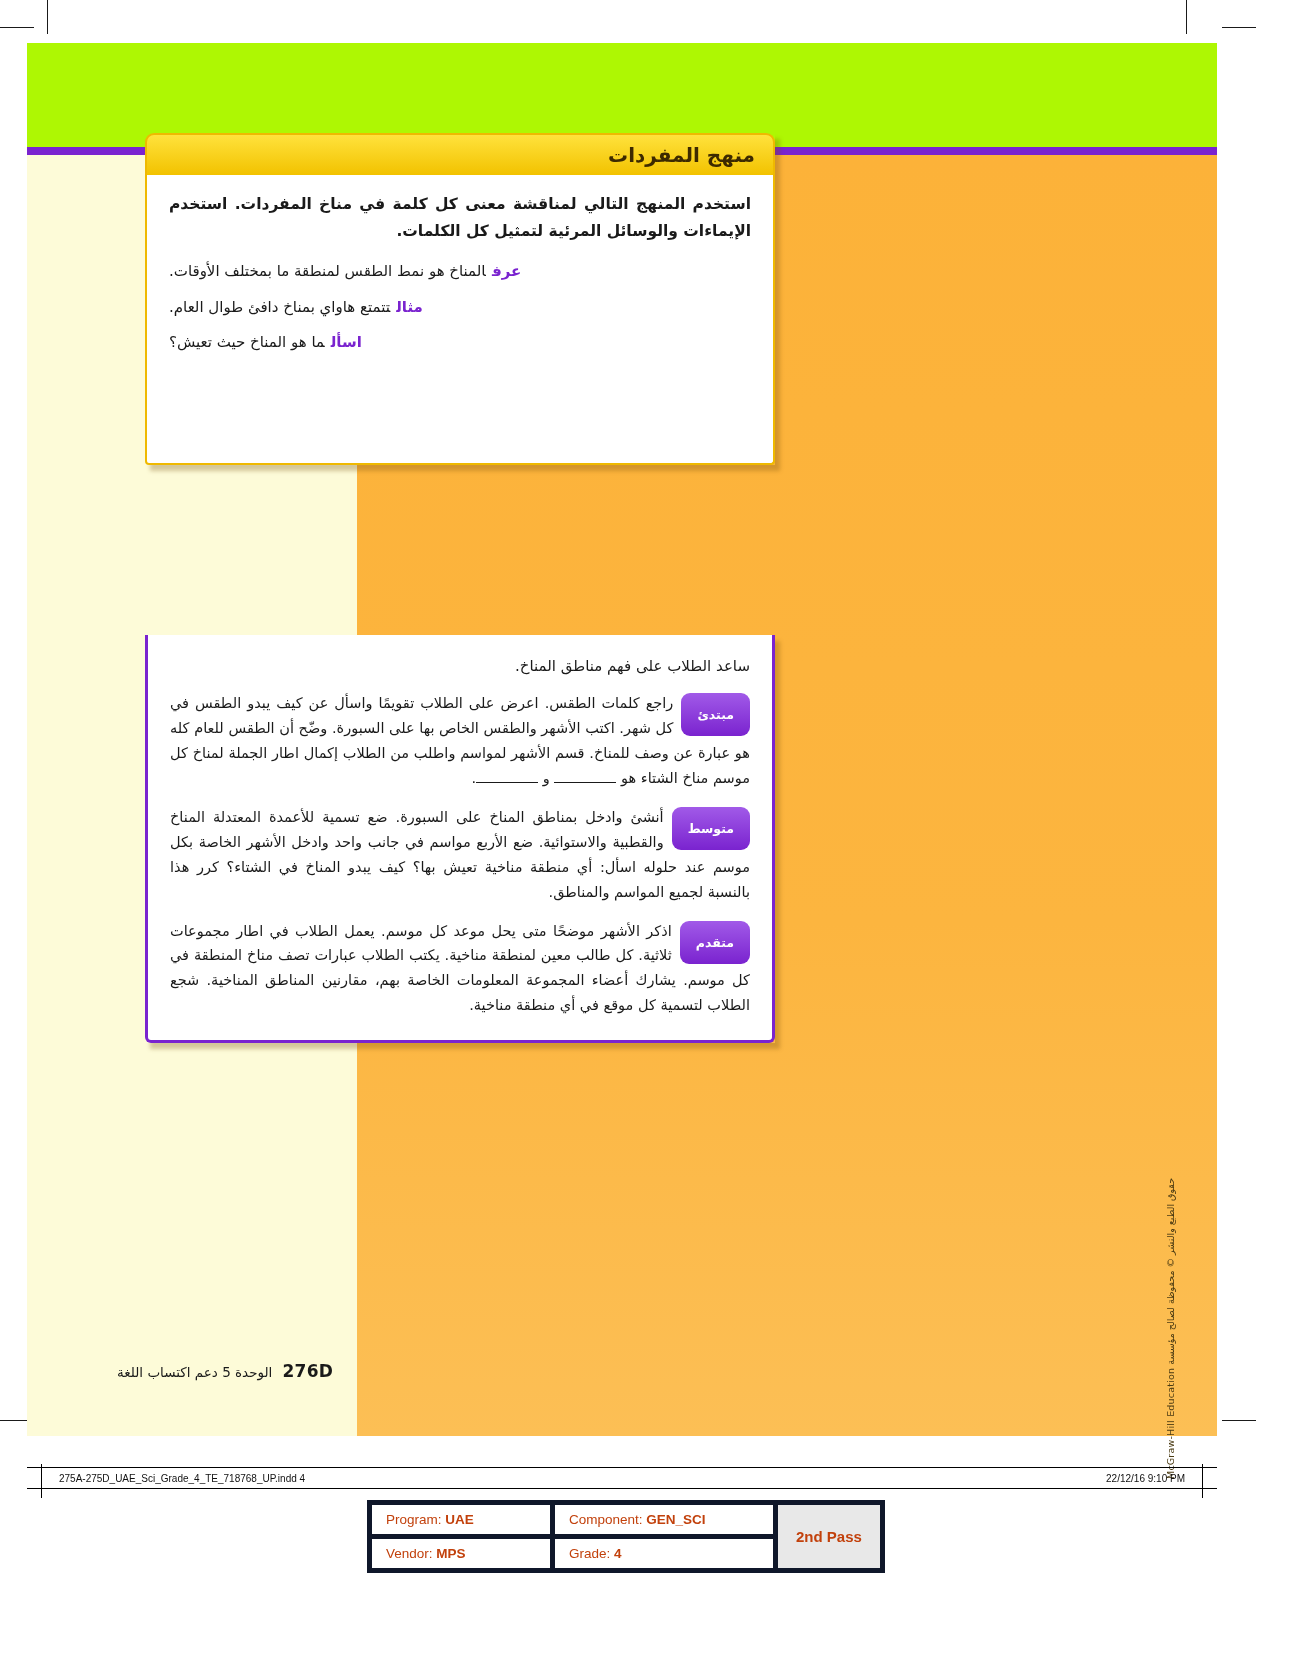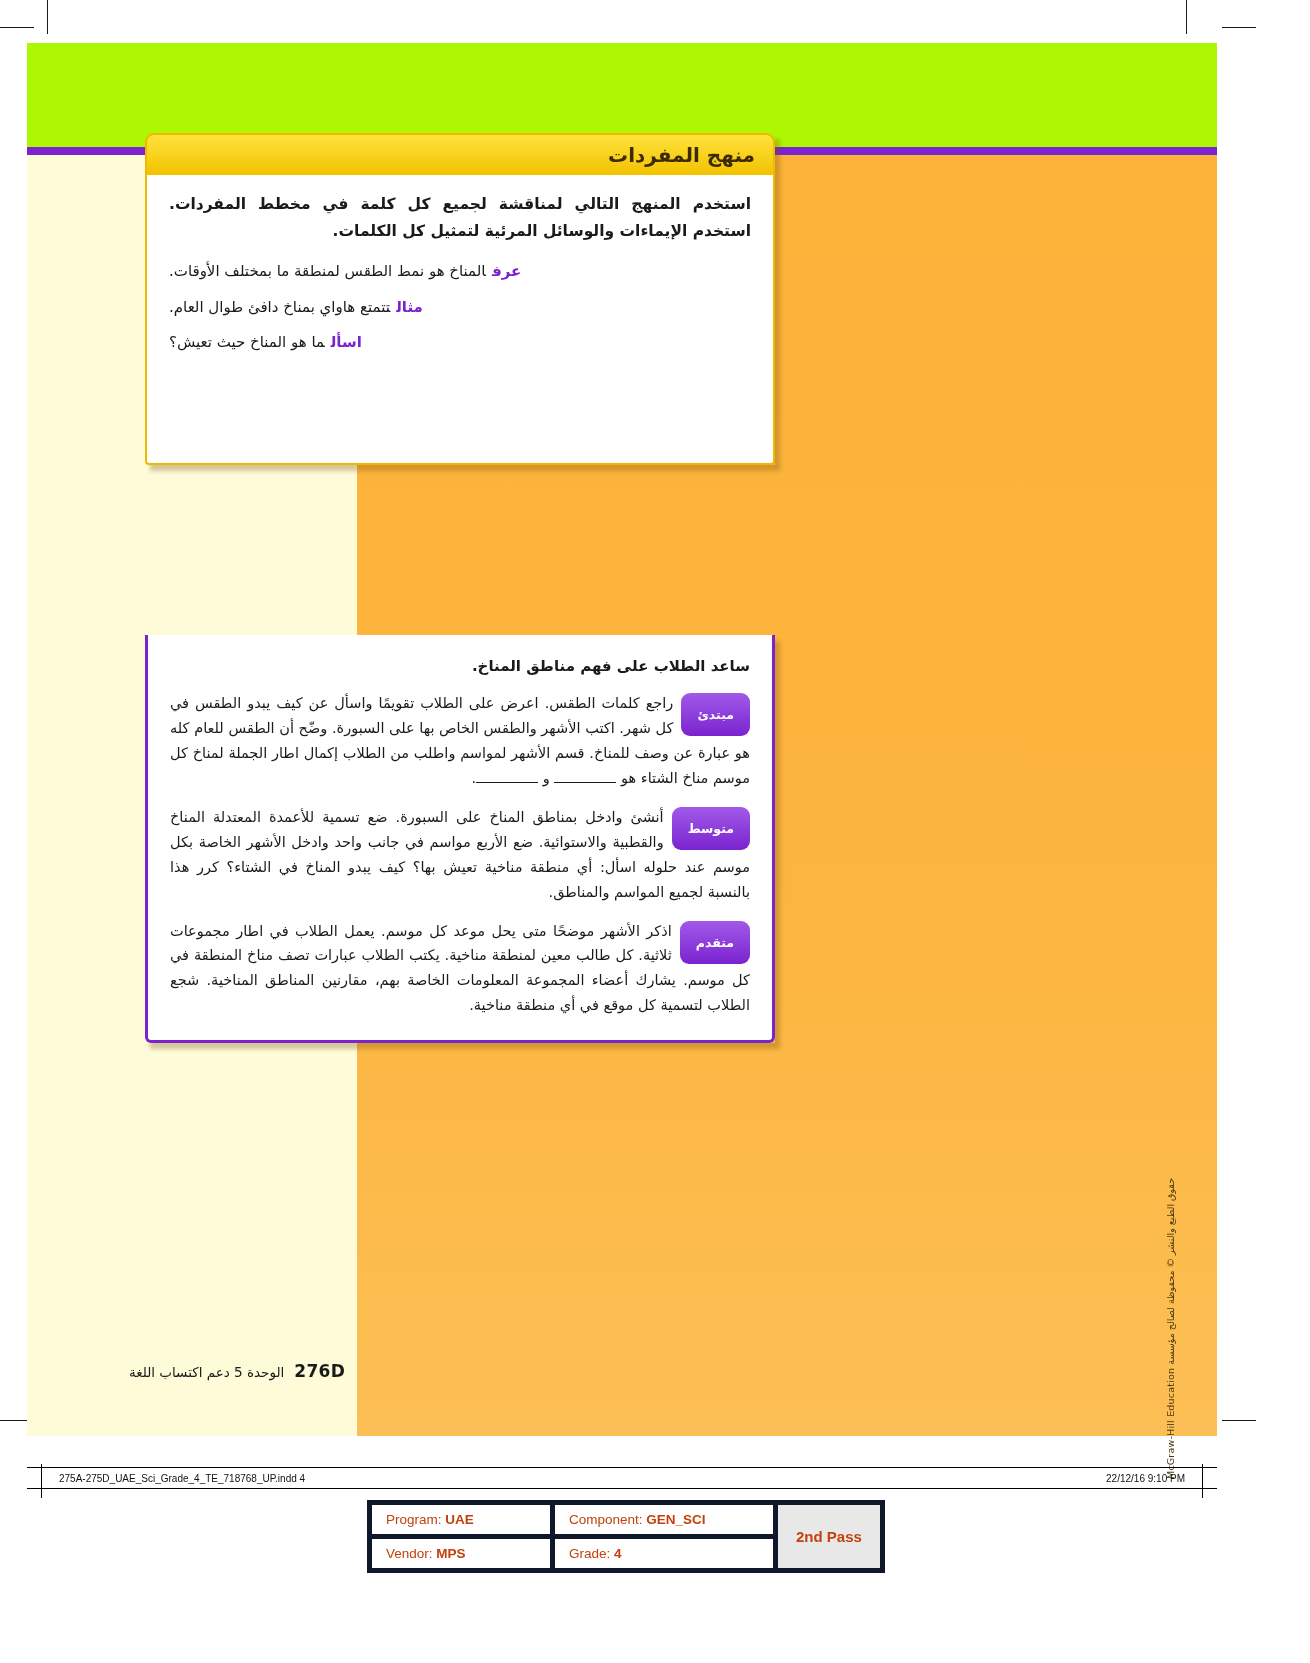--- a/index.html
+++ b/index.html
@@ -155,21 +155,20 @@
     border: 3px solid #7a23cf;
     border-top: none;
     border-radius: 0 0 6px 6px;
   }
 
   .intro-line {
     font-size: 15px;
     color: #1a1a1a;
     margin: 6px 0 16px 0;
     text-align: right;
-    font-weight: bold;
   }
 
   .level-block {
     margin-bottom: 14px;
     position: relative;
   }
   .level-pill {
     display: inline-block;
     background: #8a2be2;
     background: linear-gradient(180deg,#a15ae8 0%, #7a23cf 100%);
@@ -194,21 +193,21 @@
     width: 62px;
     height: 12px;
   }
 
   
   .page-footer {
     position: absolute;
     left: 90px;
     top: 1318px;
     width: 240px;
-    text-align: center;
+    text-align: left;
     direction: rtl;
   }
   .page-footer .folio {
     font-size: 17px;
     font-weight: bold;
     color: #1a1a1a;
     letter-spacing: .3px;
   }
   .page-footer .chap {
     font-size: 13.5px;
@@ -310,21 +309,21 @@
   <div class="purple-rule"></div>
 
   <div class="left-col"></div>
   <div class="right-col"></div>
 
   <div class="panel" id="vocab-approach-panel">
     <div class="panel-head">
       <span class="panel-head-title">منهج المفردات</span>
     </div>
     <div class="panel-body">
-      <p class="para bold">استخدم المنهج التالي لمناقشة لجميع كل كلمة في مخطط المفردات. استخدم الإيماءات والوسائل المرئية لتمثيل كل الكلمات.</p>
+      <p class="para bold">استخدم المنهج التالي لمناقشة معنى كل كلمة في مناخ المفردات. استخدم الإيماءات والوسائل المرئية لتمثيل كل الكلمات.</p>
 
       <p class="defline">
         <span class="tag">عرف</span><span>المناخ هو نمط الطقس لمنطقة ما بمختلف الأوقات.</span>
       </p>
 
       <p class="defline">
         <span class="tag">مثال</span><span>تتمتع هاواي بمناخ دافئ طوال العام.</span>
       </p>
 
       <p class="defline">

